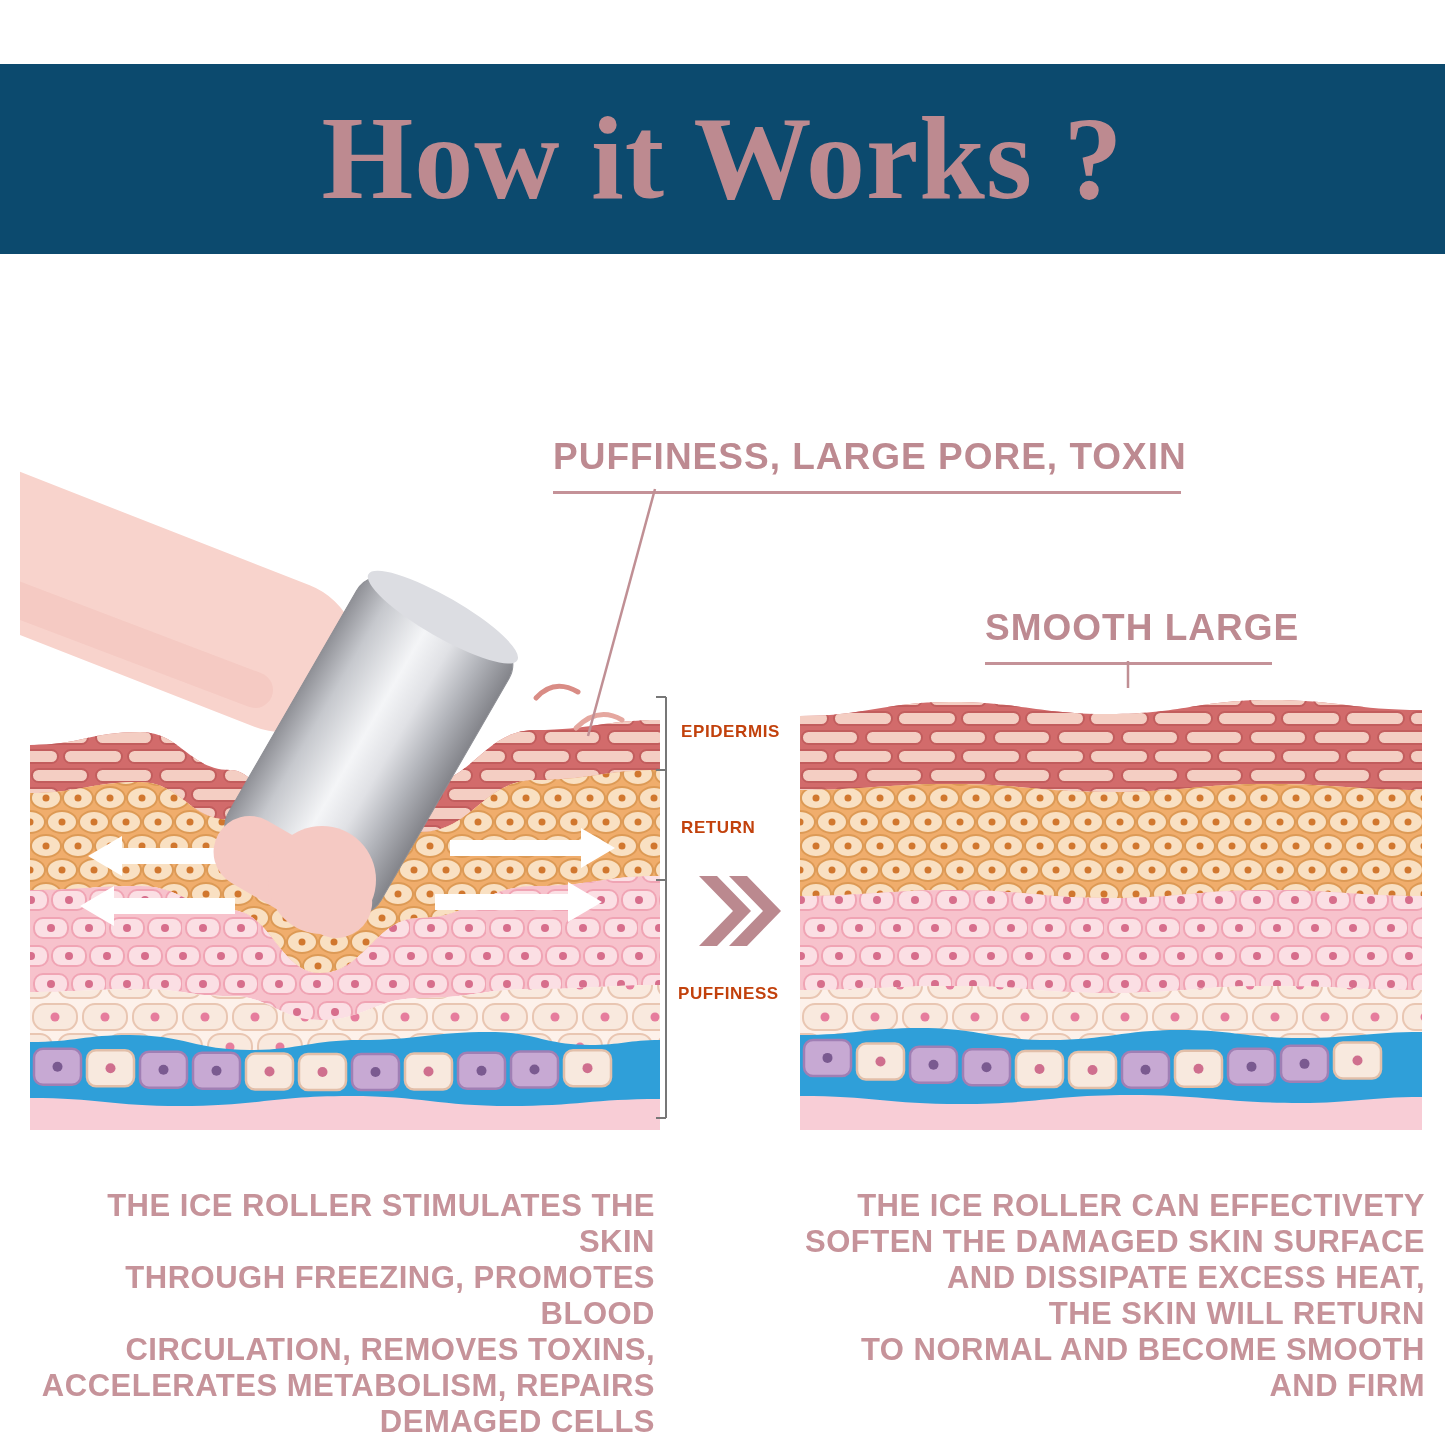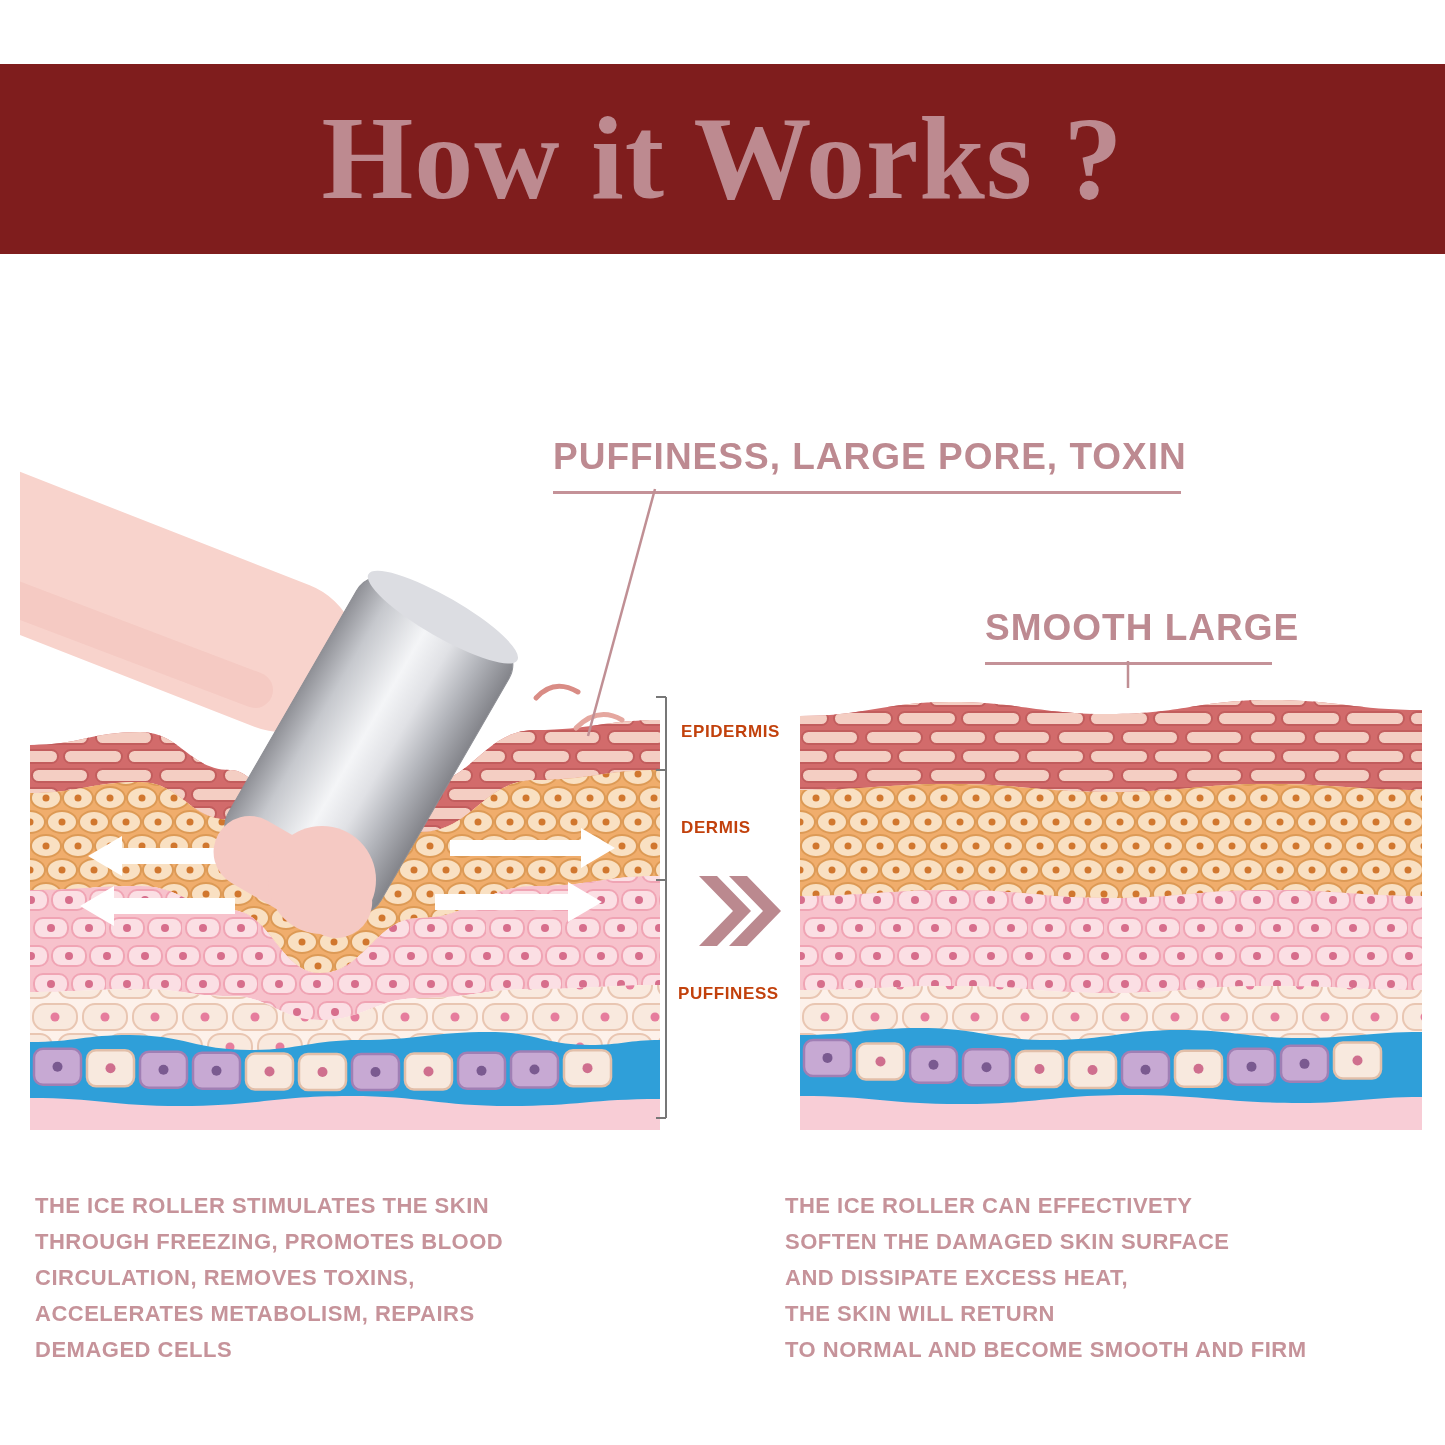--- a/index.html
+++ b/index.html
@@ -2,37 +2,37 @@
 <html><head>
 <meta charset="utf-8">
 <style>
   html,body{margin:0;padding:0}
   body{
     width:1445px;height:1445px;position:relative;background:#ffffff;
     font-family:"Liberation Sans",sans-serif;overflow:hidden;
   }
   .abs{position:absolute}
 
-  #banner{left:0;top:64px;width:1445px;height:190px;background:#7f1d1d;
+  #banner{left:0;top:64px;width:1445px;height:190px;background:#0c4a6e;
     display:flex;align-items:center;justify-content:center}
   #title{font-family:"Liberation Serif",serif;font-weight:700;font-size:118px;
     color:#bd8a90;letter-spacing:1px;white-space:nowrap}
 
   .callout{color:#bd8a91;font-weight:700;font-size:37px;letter-spacing:1px;
     text-align:center;border-bottom:3px solid #c49298;padding-bottom:13px;white-space:nowrap}
   #callout-left{left:553px;top:436px;width:628px}
   #callout-right{left:985px;top:607px;width:287px}
 
   .layer-label{color:#c2410c;font-weight:700;font-size:17px;letter-spacing:.6px;white-space:nowrap}
   #label-epidermis{left:681px;top:722px}
   #label-dermis{left:681px;top:818px}
   #label-hypodermis{left:678px;top:984px}
 
-  .desc{color:#c6939a;font-weight:700;font-size:22px;line-height:36px;
-    letter-spacing:.5px;text-align:left;white-space:pre-line}
+  .desc{color:#c6939a;font-weight:700;font-size:31px;line-height:36px;
+    letter-spacing:.5px;text-align:right;white-space:pre-line}
   #desc-left{left:35px;top:1188px;width:620px}
   #desc-right{left:785px;top:1188px;width:640px}
 
   svg.overlay{pointer-events:none}
   #skin-left{left:30px;top:690px}
   #skin-right{left:800px;top:690px}
   #roller{left:20px;top:460px}
   #connectors{left:0;top:0}
   #chevron{left:697px;top:872px}
 </style>
@@ -200,21 +200,21 @@
       <rect x="258" y="128" width="176" height="312" rx="28" fill="url(#grad-metal)" stroke="#8e8f95" stroke-width="1"></rect>
       <ellipse cx="346" cy="136" rx="86" ry="20" fill="#dcdde2"></ellipse>
       <rect x="260" y="400" width="172" height="72" rx="36" fill="#f5c9c3"></rect>
     </g>
     <circle cx="302" cy="420" r="54" fill="#f5c9c3"></circle>
     <path d="M516 238 q18 -20 42 -6" stroke="#d98c85" stroke-width="5" fill="none" stroke-linecap="round"></path>
     <path d="M556 268 q22 -22 46 -8" stroke="#e5a79f" stroke-width="5" fill="none" stroke-linecap="round"></path>
   </svg>
 
 <div id="label-epidermis" class="abs layer-label">EPIDERMIS</div>
-<div id="label-dermis" class="abs layer-label">DERMIS</div>
+<div id="label-dermis" class="abs layer-label">RETURN</div>
 <div id="label-hypodermis" class="abs layer-label">PUFFINESS</div>
 
 <svg id="chevron" class="abs overlay" width="86" height="78" viewBox="0 0 86 78">
   <polygon points="2,4 20,4 54,39 20,74 2,74 36,39" fill="#bb898f"></polygon>
   <polygon points="32,4 50,4 84,39 50,74 32,74 66,39" fill="#bb898f"></polygon>
 </svg>
 
 <svg id="connectors" class="abs overlay" width="1445" height="1445" viewBox="0 0 1445 1445">
   <line x1="655" y1="489" x2="588" y2="736" stroke="#c08f94" stroke-width="2.5"></line>
   <line x1="1128" y1="661" x2="1128" y2="688" stroke="#c08f94" stroke-width="2.5"></line>

